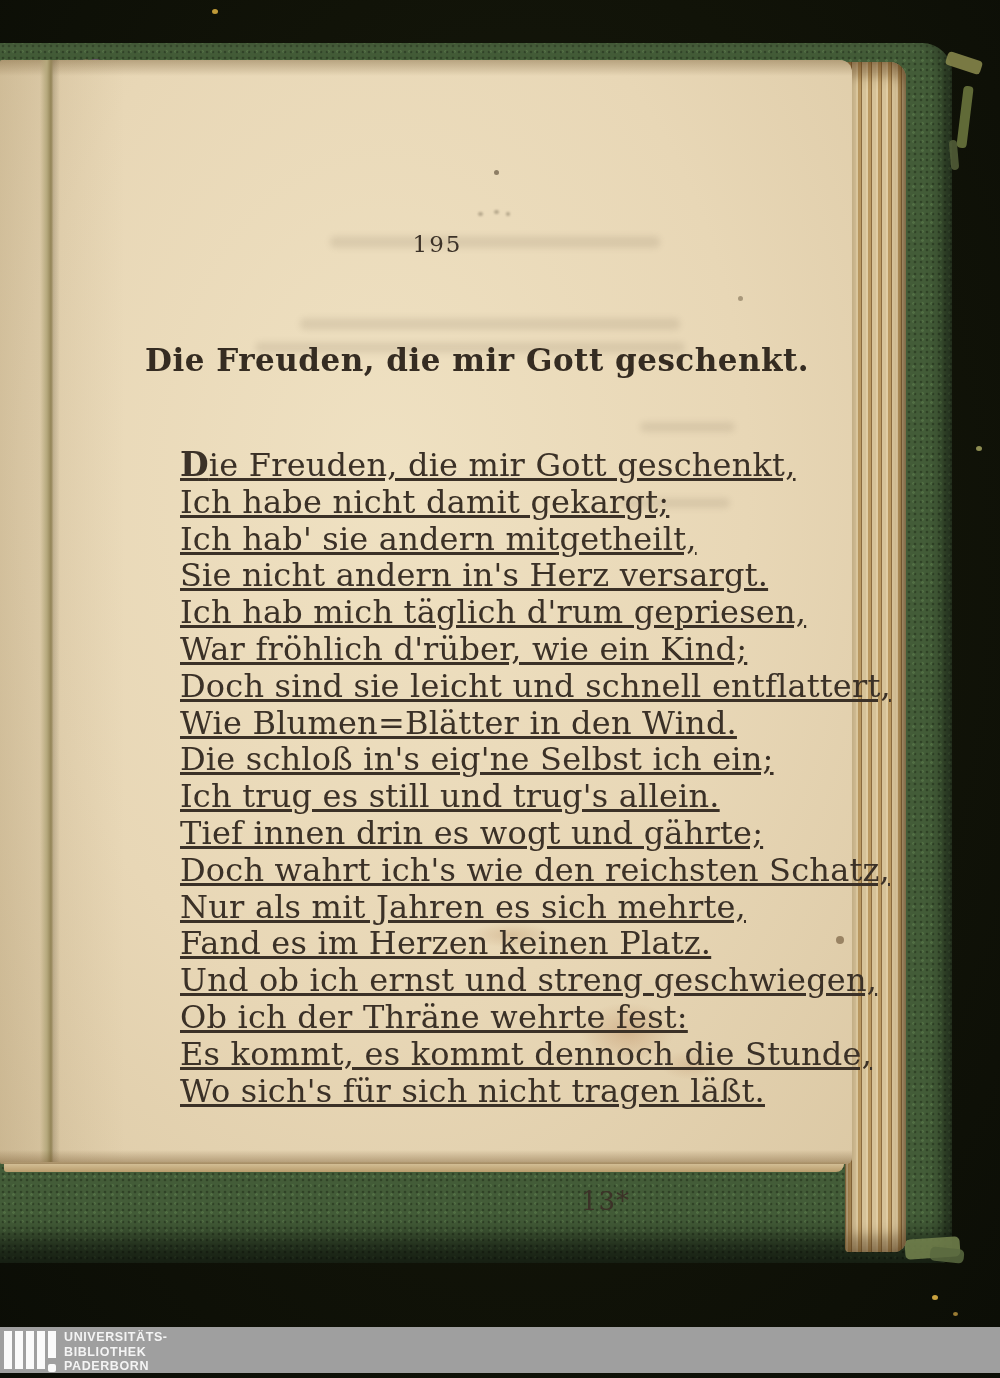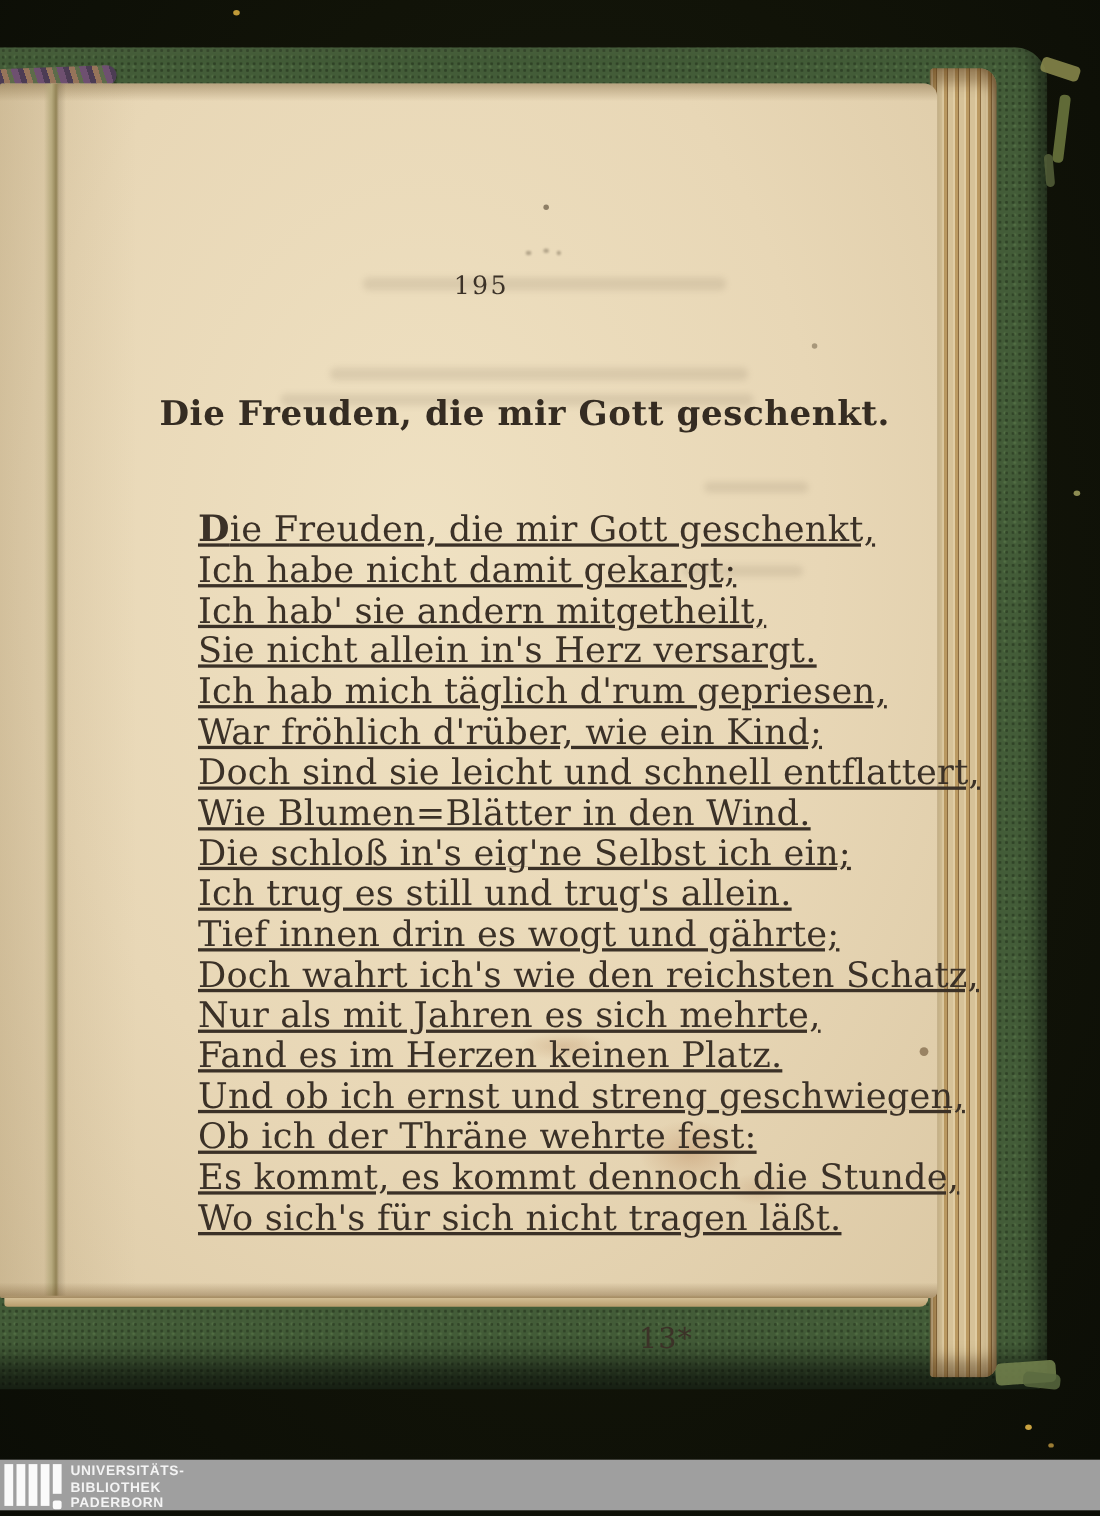--- a/index.html
+++ b/index.html
@@ -36,21 +36,21 @@
   .page-stack{
     position:absolute;left:845px;top:62px;width:60px;height:1190px;
     background:repeating-linear-gradient(90deg,#e0cda4 0 2px,#bb9a62 2px 5px,#8a6b3f 5px 6px,#d6c298 6px 10px);
     border-left:1px solid #7c6138;
     border-radius:4px 16px 12px 4px;
     box-shadow:inset 0 14px 12px rgba(90,60,25,.45), inset 0 -16px 14px rgba(80,55,25,.5), inset -4px 0 6px rgba(70,45,20,.4);
   }
 
   
   .page{
-    position:absolute;left:0;top:76px;width:852px;height:1104px;
+    position:absolute;left:0;top:60px;width:852px;height:1104px;
     background:radial-gradient(ellipse at 45% 38%, #efe1c2 0%, #e8d7b6 55%, #dcc9a5 100%);
     border-radius:2px 12px 6px 2px;
   }
   .page::before{ 
     content:"";position:absolute;left:0;top:0;right:0;height:16px;
     background:linear-gradient(180deg, rgba(110,85,45,.4), rgba(110,85,45,0));
     border-radius:2px 12px 0 0;
   }
   .page::after{ 
     content:"";position:absolute;left:0;bottom:0;right:0;height:14px;
@@ -147,21 +147,21 @@
     <div class="stain" style="left:494px;top:110px;width:5px;height:5px;background:rgba(80,65,45,.6);"></div>
     <div class="stain" style="left:738px;top:236px;width:5px;height:5px;background:rgba(90,75,50,.45);"></div>
 
     <div class="content">
       <div class="page-number">195</div>
       <h1 class="title">Die Freuden, die mir Gott geschenkt.</h1>
       <div class="poem">
         <div class="poem-line">Die Freuden, die mir Gott geschenkt,</div>
         <div class="poem-line">Ich habe nicht damit gekargt;</div>
         <div class="poem-line">Ich hab' sie andern mitgetheilt,</div>
-        <div class="poem-line">Sie nicht allein in's Herz versargt.</div>
+        <div class="poem-line">Sie nicht andern in's Herz versargt.</div>
         <div class="poem-line">Ich hab mich täglich d'rum gepriesen,</div>
         <div class="poem-line">War fröhlich d'rüber, wie ein Kind;</div>
         <div class="poem-line">Doch sind sie leicht und schnell entflattert,</div>
         <div class="poem-line">Wie Blumen=Blätter in den Wind.</div>
         <div class="poem-line">Die schloß in's eig'ne Selbst ich ein;</div>
         <div class="poem-line">Ich trug es still und trug's allein.</div>
         <div class="poem-line">Tief innen drin es wogt und gährte;</div>
         <div class="poem-line">Doch wahrt ich's wie den reichsten Schatz,</div>
         <div class="poem-line">Nur als mit Jahren es sich mehrte,</div>
         <div class="poem-line">Fand es im Herzen keinen Platz.</div>

